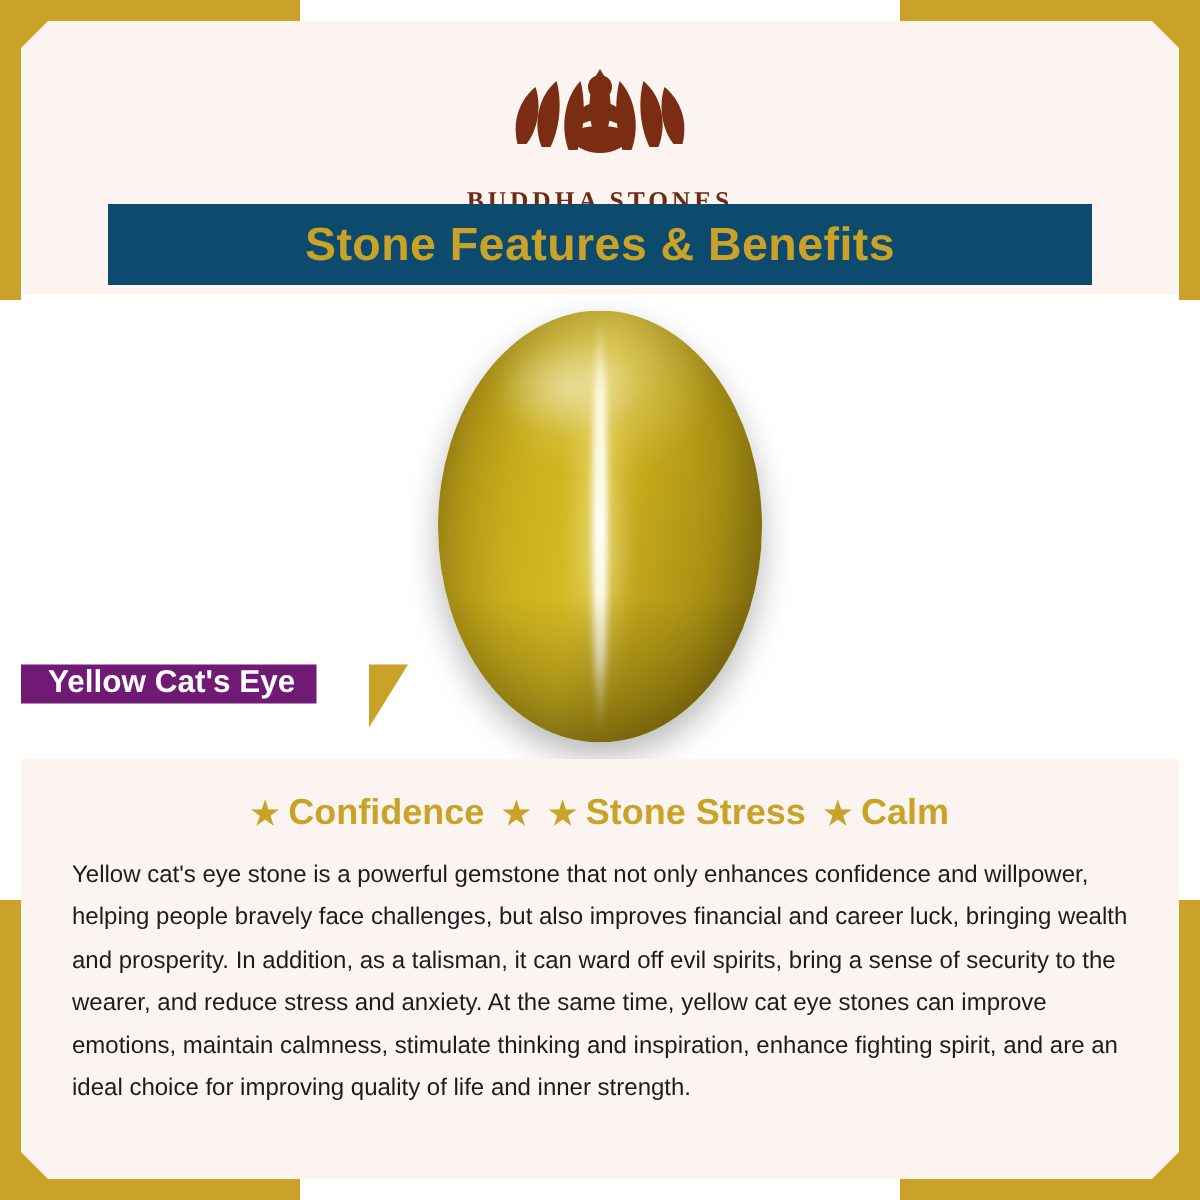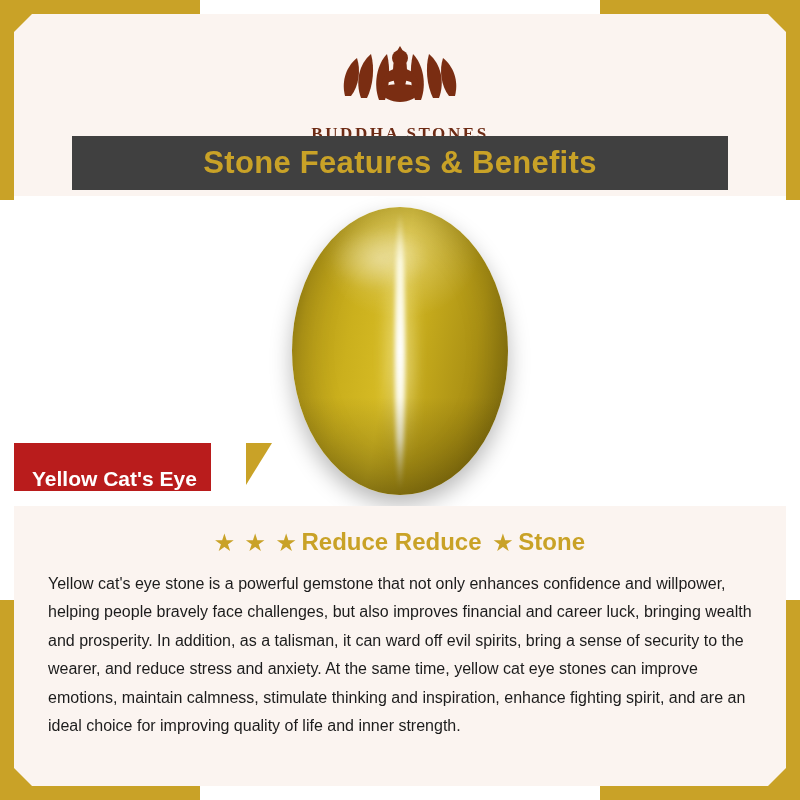--- a/index.html
+++ b/index.html
@@ -80,21 +80,21 @@
     letter-spacing: 2.6px;
     color: #6d2b15;
     font-family: "Liberation Serif", serif;
   }
   .title-band {
     position: absolute;
     left: 58px;
     right: 58px;
     bottom: 6px;
     height: 54px;
-    background: #404040;
+    background: #0c4a6e;
     display: flex;
     align-items: center;
     justify-content: center;
   }
   .title-band h1 {
     margin: 0;
     font-size: 31px;
     font-weight: bold;
     color: #c9a227;
     letter-spacing: 0.3px;
@@ -179,25 +179,25 @@
     width: 100%;
     height: 34%;
     background: linear-gradient(to top, rgba(60,48,0,0.42) 0%, rgba(60,48,0,0) 100%);
   }
 
   
   .ribbon {
     position: absolute;
     left: 14px;
     top: 443px;
-    height: 48px;
-    background: #b91c1c;
+    height: 26px;
+    background: #701a75;
     color: #ffffff;
     display: flex;
-    align-items: flex-end;
+    align-items: flex-start;
     padding: 0 14px 0 18px;
     z-index: 6;
     font-size: 21px;
     font-weight: bold;
   }
   .ribbon-tail {
     position: absolute;
     left: 246px;
     top: 443px;
     width: 0;
@@ -306,29 +306,30 @@
 
   <div class="ribbon">
     <span>Yellow Cat's Eye</span>
   </div>
   <div class="ribbon-tail"></div>
 
   <div class="lower">
     <div class="keywords">
       <span class="kw">
         <span class="star">★</span>
+        <span>Confidence</span>
       </span>
       <span class="kw">
         <span class="star">★</span>
       </span>
       <span class="kw">
         <span class="star">★</span>
-        <span>Reduce Reduce</span>
+        <span>Stone Stress</span>
       </span>
       <span class="kw">
         <span class="star">★</span>
-        <span>Stone</span>
+        <span>Calm</span>
       </span>
     </div>
     <p class="desc">Yellow cat's eye stone is a powerful gemstone that not only enhances confidence and willpower, helping people bravely face challenges, but also improves financial and career luck, bringing wealth and prosperity. In addition, as a talisman, it can ward off evil spirits, bring a sense of security to the wearer, and reduce stress and anxiety. At the same time, yellow cat eye stones can improve emotions, maintain calmness, stimulate thinking and inspiration, enhance fighting spirit, and are an ideal choice for improving quality of life and inner strength.</p>
   </div>
 
 </div>
 
 </body></html>

